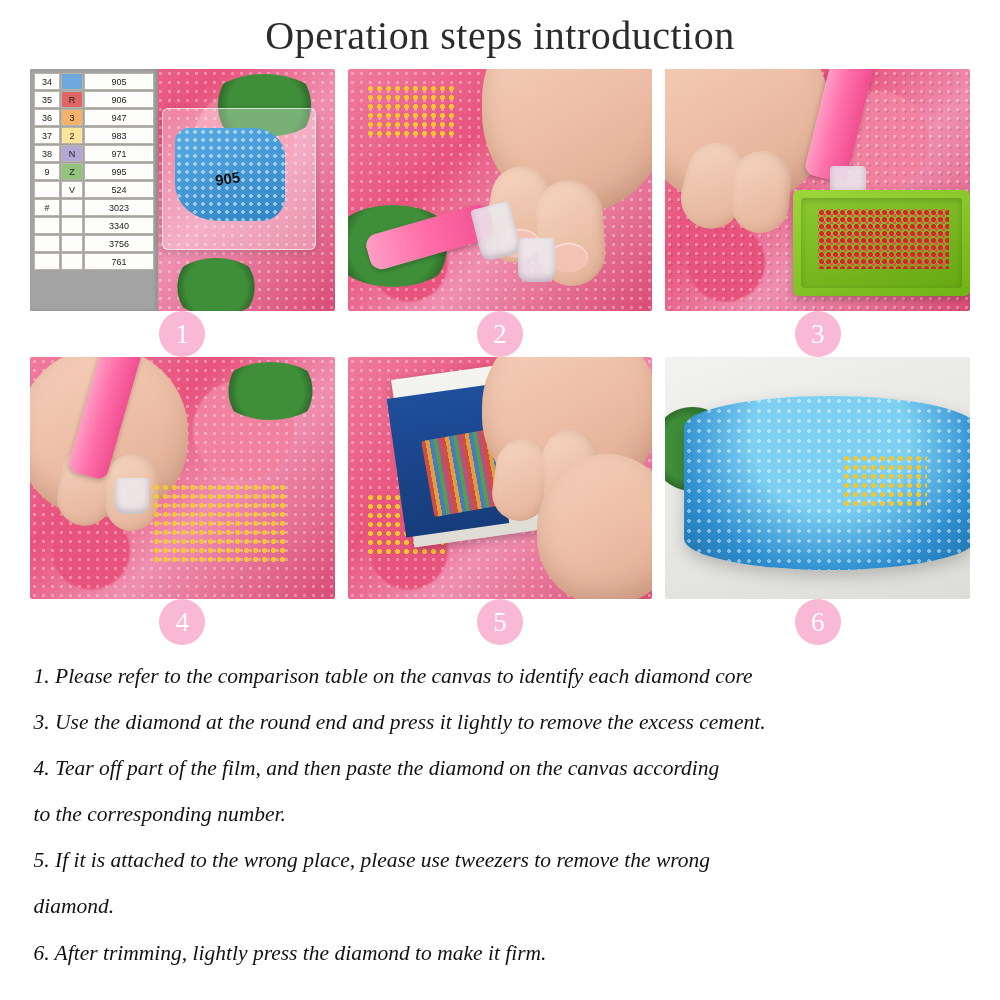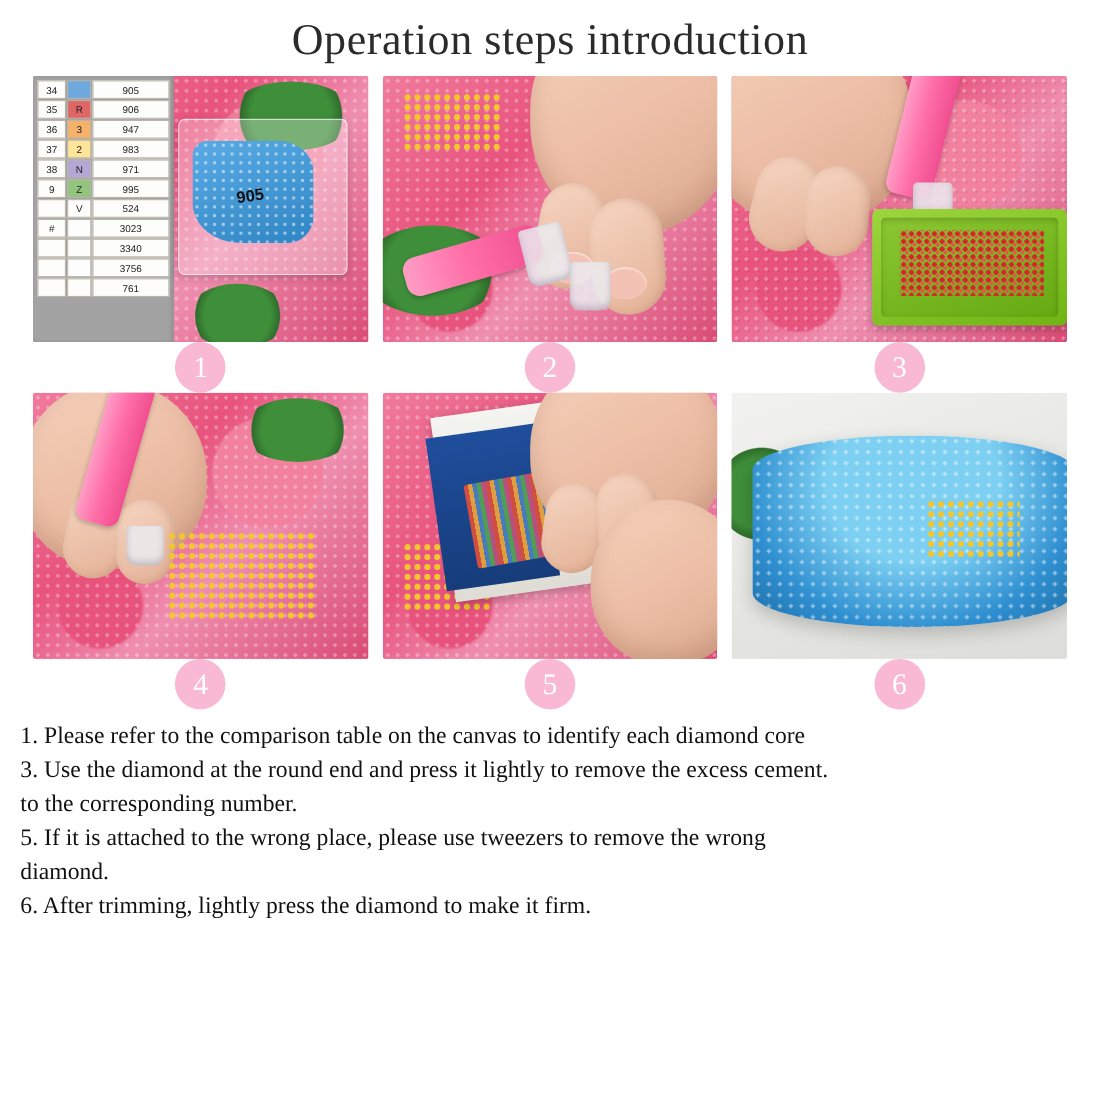--- a/index.html
+++ b/index.html
@@ -70,22 +70,23 @@
   }
   .steps {
     width: 965px;
     margin: 8px auto 0 auto;
     font-size: 21.5px;
     line-height: 1.40;
     font-family: "Liberation Serif", serif;
     color: #111;
   }
   .steps p {
-    margin: 1px;
+    margin: 16px;
     padding: 0;
+    font-style: italic;
   }
 
   
   .bg-canvas {
     position: absolute;
     inset: 0;
     background:
       radial-gradient(circle at 20% 80%, #e8537d 0 12%, transparent 13%),
       radial-gradient(circle at 70% 30%, #f2819f 0 18%, transparent 19%),
       linear-gradient(135deg, #f07b9c 0%, #e8537d 35%, #ef8fb0 60%, #d94b74 100%);
@@ -441,19 +442,20 @@
       <div class="badge-row">
         <div class="badge">6</div>
       </div>
     </div>
 
   </div>
 
   <div class="steps">
     <p>1. Please refer to the comparison table on the canvas to identify each diamond core</p>
     <p>3. Use the diamond at the round end and press it lightly to remove the excess cement.</p>
+    <p>4. Tear off part of the film, and then paste the diamond on the canvas according</p>
     <p>to the corresponding number.</p>
     <p>5. If it is attached to the wrong place, please use tweezers to remove the wrong</p>
     <p>diamond.</p>
     <p>6. After trimming, lightly press the diamond to make it firm.</p>
   </div>
 
 </div>
 
 </body></html>

